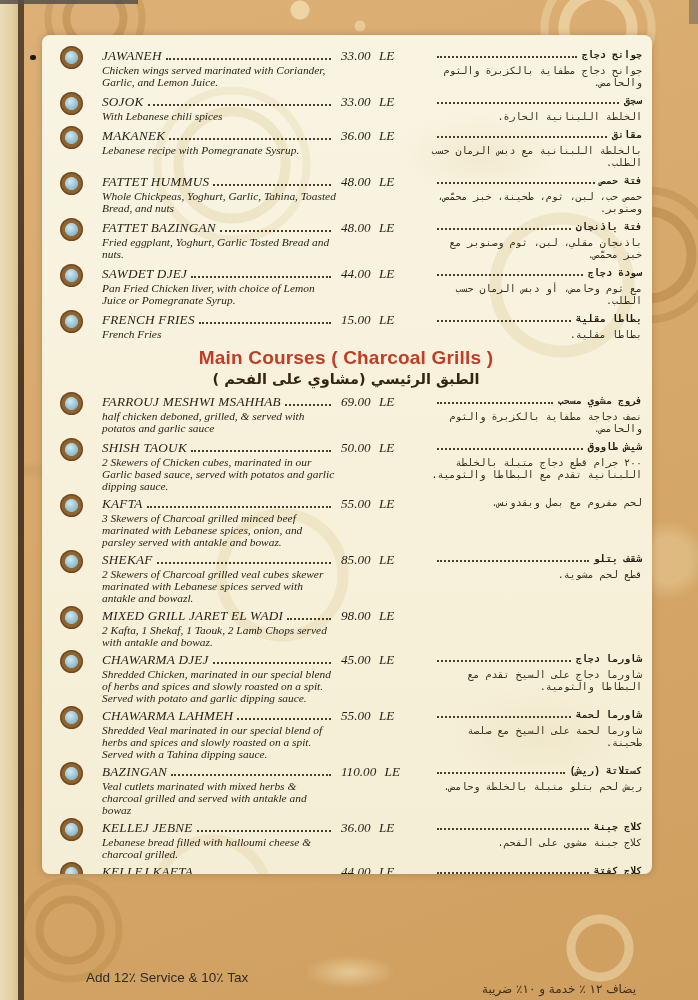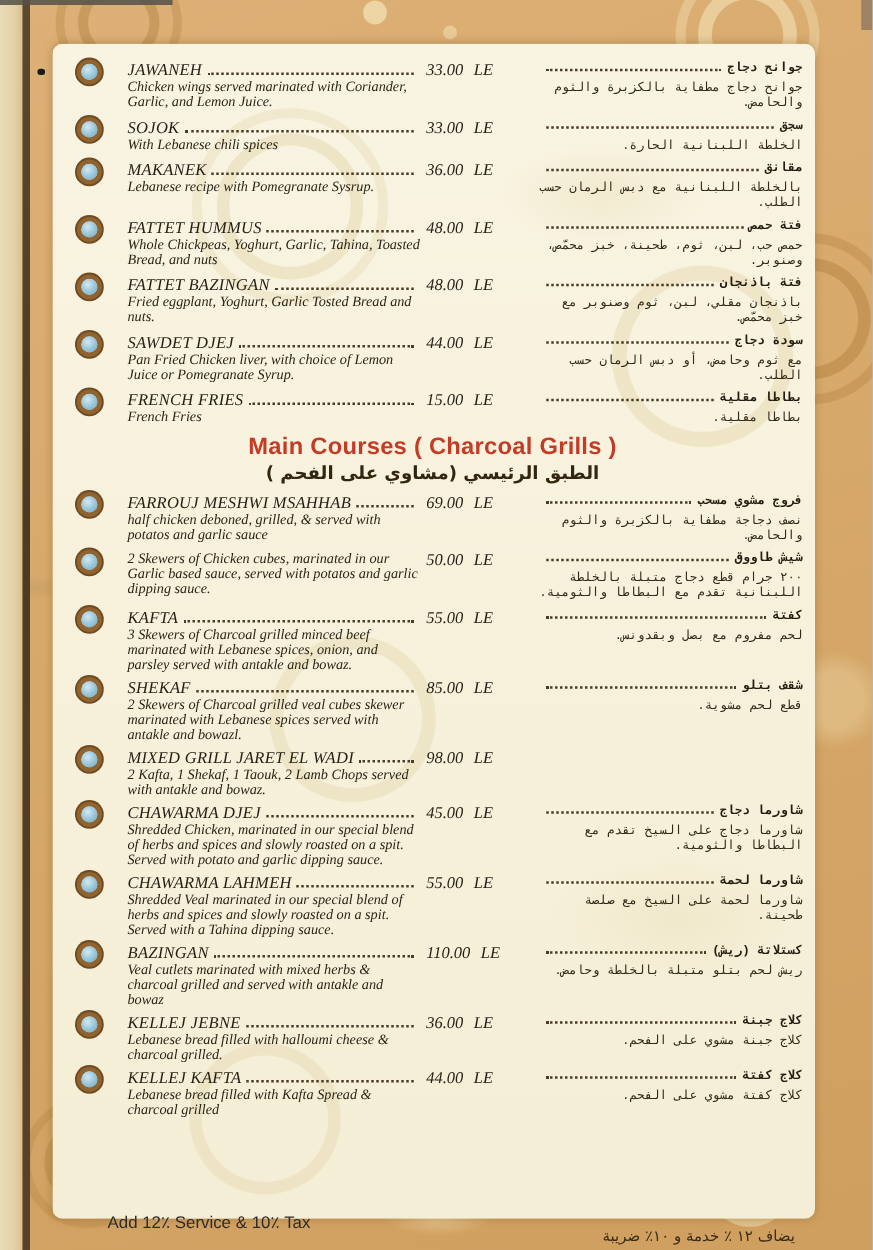--- a/index.html
+++ b/index.html
@@ -24,21 +24,21 @@
   
   .edge-left-outer{position:absolute;left:0;top:0;width:18px;height:100%;
     background:linear-gradient(90deg,#eadcb8 0%,#e4d2a6 60%,#d9c190 100%);}
   .edge-left-dark{position:absolute;left:18px;top:0;width:6px;height:100%;
     background:linear-gradient(#5c472f,#4e3a24 40%,#57422b);}
   .top-dark{position:absolute;top:0;left:0;width:138px;height:4px;background:#55514a;opacity:.85;}
   .top-dark-right{position:absolute;top:0;right:0;width:9px;height:24px;background:#6b6257;opacity:.55;}
   .speck{position:absolute;left:30px;top:55px;width:6px;height:5px;background:#1d1a15;border-radius:40%;}
 
   .panel{
-    position:absolute;left:42px;top:35px;width:610px;height:940px;overflow:hidden;
+    position:absolute;left:42px;top:35px;width:610px;height:839px;overflow:hidden;
     border-radius:8px;
     box-shadow:0 0 7px rgba(110,75,30,.35);
     background:
       radial-gradient(circle at 190px 130px, rgba(214,195,140,0) 48px, rgba(214,195,140,.3) 49px 58px, rgba(214,195,140,0) 59px 70px, rgba(214,195,140,.22) 71px 78px, rgba(214,195,140,0) 79px),
       radial-gradient(circle at 520px 250px, rgba(214,195,140,0) 60px, rgba(214,195,140,.28) 61px 72px, rgba(214,195,140,0) 73px),
       radial-gradient(ellipse 120px 60px at 440px 120px, rgba(220,202,146,.22), rgba(220,202,146,0) 70%),
       radial-gradient(circle at 240px 540px, rgba(214,195,140,0) 55px, rgba(214,195,140,.25) 56px 66px, rgba(214,195,140,0) 67px),
       radial-gradient(ellipse 140px 70px at 500px 700px, rgba(220,202,146,.2), rgba(220,202,146,0) 72%),
       radial-gradient(circle at 170px 860px, rgba(214,195,140,0) 50px, rgba(214,195,140,.24) 51px 60px, rgba(214,195,140,0) 61px),
       linear-gradient(#f9f4e2 0%,#f7f1db 55%,#f5eed6 100%);
@@ -239,20 +239,24 @@
         <span class="ar-name">فروج مشوي مسحب</span>
         <span class="ar-leader"></span>
       </div>
       <div class="ar-desc">نصف دجاجة مطفاية بالكزبرة والثوم والحامض.</div>
     </div>
   </div>
 
   <div class="item-row">
     <span class="bullet"></span>
     <div class="en-col">
+      <div class="name-line">
+        <span class="item-name">SHISH TAOUK</span>
+        <span class="leader"></span>
+      </div>
       <div class="item-desc">2 Skewers of Chicken cubes, marinated in our Garlic based sauce, served with potatos and garlic dipping sauce.</div>
     </div>
     <div class="price">50.00 LE</div>
     <div class="ar-col">
       <div class="ar-name-line">
         <span class="ar-name">شيش طاووق</span>
         <span class="ar-leader"></span>
       </div>
       <div class="ar-desc">٢٠٠ جرام قطع دجاج متبلة بالخلطة اللبنانية تقدم مع البطاطا والثومية.</div>
     </div>
@@ -262,24 +266,20 @@
     <span class="bullet"></span>
     <div class="en-col">
       <div class="name-line">
         <span class="item-name">KAFTA</span>
         <span class="leader"></span>
       </div>
       <div class="item-desc">3 Skewers of Charcoal grilled minced beef marinated with Lebanese spices, onion, and parsley served with antakle and bowaz.</div>
     </div>
     <div class="price">55.00 LE</div>
     <div class="ar-col">
-      <div class="ar-name-line">
-        <span class="ar-name">كفتة</span>
-        <span class="ar-leader"></span>
-      </div>
       <div class="ar-desc">لحم مفروم مع بصل وبقدونس.</div>
     </div>
   </div>
 
   <div class="item-row">
     <span class="bullet"></span>
     <div class="en-col">
       <div class="name-line">
         <span class="item-name">SHEKAF</span>
         <span class="leader"></span>

